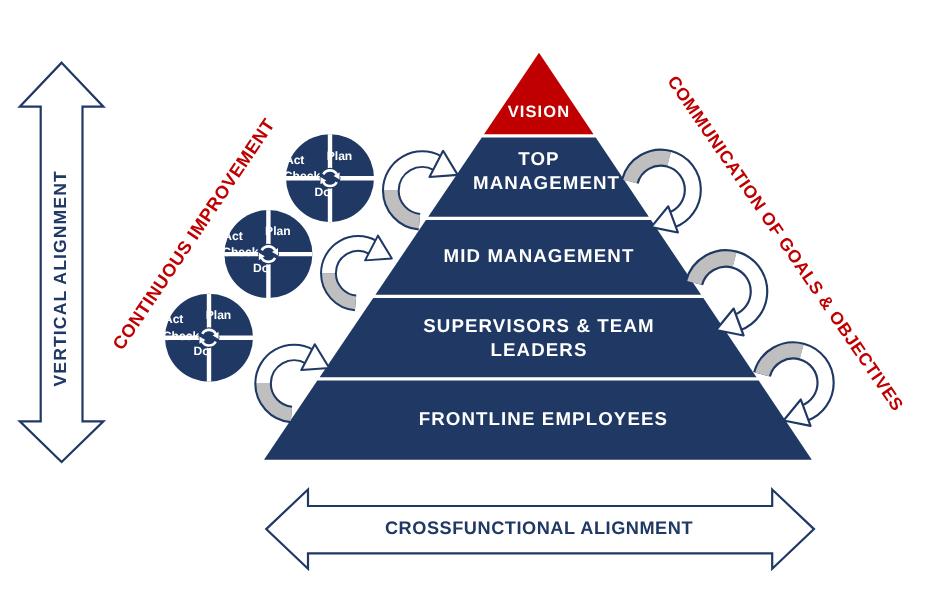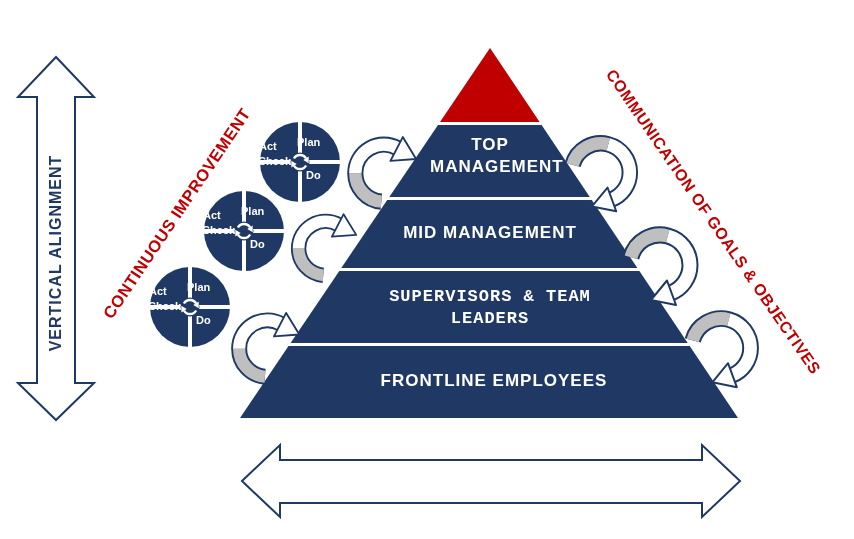--- a/index.html
+++ b/index.html
@@ -14,28 +14,28 @@
   .white-text{color:#ffffff;}
   .rot{white-space:nowrap;}
   #vertical-label{left:-94px;top:244px;width:300px;font-size:16px;letter-spacing:1px;transform:rotate(-90deg);}
   #ci-label{left:32px;top:204px;width:290px;font-size:16.5px;letter-spacing:0.5px;transform:rotate(-56deg);}
   #comm-label{left:518px;top:213px;width:390px;font-size:16px;letter-spacing:0.5px;transform:rotate(55.5deg);}
   #cross-label{left:340px;top:471px;width:300px;font-size:16.5px;letter-spacing:0.5px;}
   .pyr-lbl{left:0;width:980px;color:#fff;letter-spacing:1px;line-height:22px;font-size:17px;}
   #lvl0{left:340px;top:91px;width:300px;font-size:15px;letter-spacing:1px;}
   #lvl1{left:430px;top:134px;width:120px;}
   #lvl2{left:340px;top:222px;width:300px;}
-  #lvl3{left:382px;top:286px;width:216px;font-family:Liberation Mono, monospace;}
+  #lvl3{left:382px;top:286px;width:216px;}
   #lvl4{left:344px;top:370px;width:300px;}
   .pdca-box{position:absolute;width:84px;height:84px;}
   .pdca-box span{position:absolute;color:#fff;font-weight:bold;font-size:11px;width:44px;}
   .q-act{left:1px;top:20px;}
   .q-plan{left:39px;top:16px;}
   .q-check{left:0px;top:35px;}
-  .q-do{left:48px;top:49px;}
+  .q-do{left:28px;top:49px;}
 </style>
 </head>
 <body>
 
 <div class="stage">
 
   <svg width="854" height="539" viewBox="0 0 854 539">
     <defs>
 
       <g id="curve-arrow-left">
@@ -85,21 +85,23 @@
     <use href="#curve-arrow-right" transform="translate(680,299) scale(0.98)"></use>
 
     <use href="#pdca-circle" transform="translate(258,120)"></use>
     <use href="#pdca-circle" transform="translate(202,189)"></use>
     <use href="#pdca-circle" transform="translate(148,265)"></use>
   </svg>
 
   <div id="vertical-label" class="lbl navy-text rot">VERTICAL ALIGNMENT</div>
   <div id="ci-label" class="lbl red-text rot">CONTINUOUS IMPROVEMENT</div>
   <div id="comm-label" class="lbl red-text rot">COMMUNICATION OF GOALS &amp; OBJECTIVES</div>
+  <div id="cross-label" class="lbl navy-text">CROSSFUNCTIONAL ALIGNMENT</div>
 
+  <div id="lvl0" class="lbl white-text pyr-lbl">VISION</div>
   <div id="lvl2" class="lbl white-text pyr-lbl">MID MANAGEMENT</div>
   <div id="lvl1" class="lbl white-text pyr-lbl">TOP MANAGEMENT</div>
   <div id="lvl3" class="lbl white-text pyr-lbl">SUPERVISORS &amp; TEAM LEADERS</div>
   <div id="lvl4" class="lbl white-text pyr-lbl">FRONTLINE EMPLOYEES</div>
 
   <div class="pdca-box" style="left:258px;top:120px;">
     <span class="q-act">Act</span>
     <span class="q-plan">Plan</span>
     <span class="q-check">Check</span>
     <span class="q-do">Do</span>

